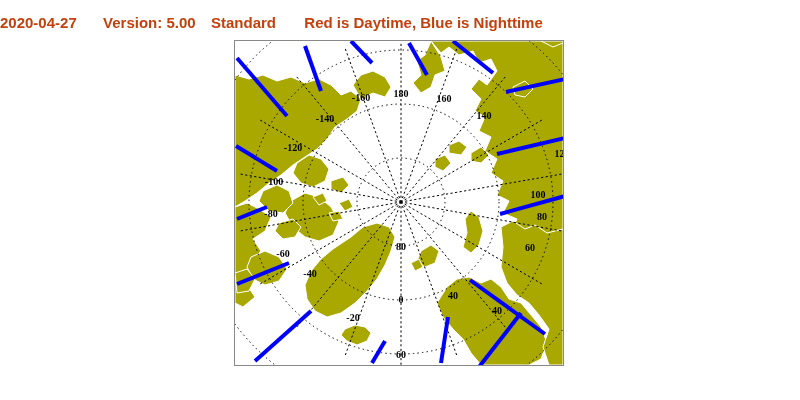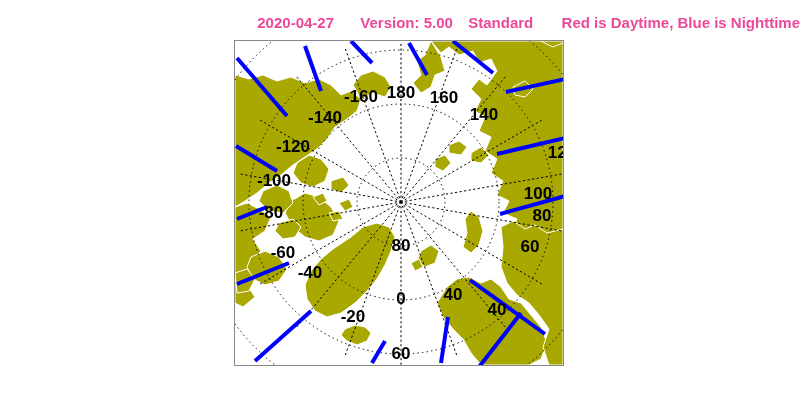--- a/index.html
+++ b/index.html
@@ -8,24 +8,24 @@
     background:#ffffff;
     font-family:"Liberation Sans", sans-serif;
     overflow:hidden;
     position:relative;
   }
   #stage{position:absolute;left:0;top:0;width:800px;height:400px;}
 
   
   #title-bar{
     position:absolute;left:0;top:14px;width:800px;
-    text-align:right;
+    text-align:left;
     font-size:15px;
     font-weight:bold;
-    color:#ec4899;
+    color:#c2410c;
     letter-spacing:0px;
     white-space:nowrap;
   }
   #title-bar span{display:inline-block;vertical-align:baseline;}
   .t-gap-lg{width:18px;}
   .t-gap-sm{width:7px;}
   .t-gap-xl{width:20px;}
 
   
   #map-frame{
@@ -35,28 +35,29 @@
     border:1px solid #888888;
     background:#ffffff;
     box-sizing:border-box;
     overflow:hidden;
   }
   #map-svg{position:absolute;left:0;top:0;display:block;}
 
   
   .grat-label{
     position:absolute;
-    font-size:17px;
+    font-size:10px;
     font-weight:bold;
     color:#000000;
     white-space:nowrap;
     transform:translate(-50%,-50%);
     pointer-events:none;
     text-shadow:
       0.8px 0 0 rgba(255,255,255,0), 0 0 0 rgba(0,0,0,0);
+    font-family: Liberation Serif, serif;
   }
 </style>
 </head>
 <body>
 
 <div id="stage">
 
   <div id="title-bar">
     <span>2020-04-27</span>
     <span class="t-gap-lg"></span>

